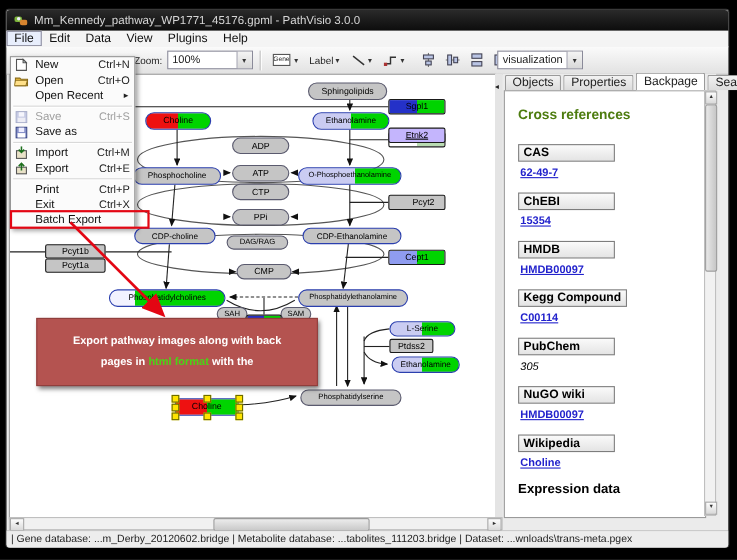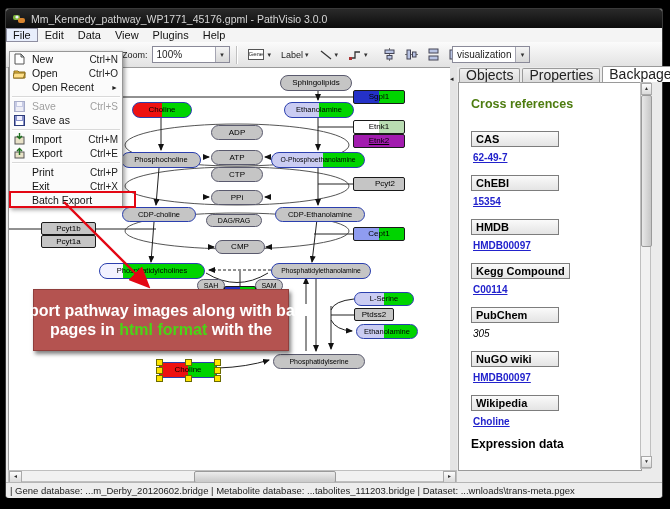--- a/index.html
+++ b/index.html
@@ -39,21 +39,21 @@
   .alignicons{display:flex;align-items:center;gap:9px;margin-left:10px;}
   .alignicons svg{display:block;}
   #viz-combo{position:absolute;left:446px;top:4px;width:72px;}
   
   .canvas{position:absolute;left:2px;top:58px;width:441px;height:403px;background:#fff;
           border:1px solid #9a9a9a;overflow:hidden;}
   .splitter{position:absolute;left:444px;top:58px;width:7px;height:403px;background:#e4e4e4;}
   .splitter::before{content:"◂";position:absolute;top:8px;left:0px;font-size:7px;color:#222;}
   .panel{position:absolute;left:451px;top:58px;width:194px;height:403px;background:#ebebeb;}
   .tabbar{position:absolute;left:0;top:0;width:100%;height:15px;display:flex;align-items:flex-end;}
-  .tab{font-size:14px;padding:1px 6px 1px 6px;background:linear-gradient(#f2f2f2,#dcdcdc);
+  .tab{font-size:11px;padding:1px 6px 1px 6px;background:linear-gradient(#f2f2f2,#dcdcdc);
        border:1px solid #9a9a9a;border-bottom:none;border-radius:2px 2px 0 0;margin-left:2px;color:#222;height:11px;line-height:11px;}
   .tab.active{background:#fff;height:13px;line-height:13px;font-weight:normal;position:relative;z-index:2;}
   .panelbody{position:absolute;left:1px;top:15px;width:182px;height:387px;background:#fff;
              border:1px solid #9a9a9a;overflow:hidden;}
   .vscroll{position:absolute;right:0px;top:15px;width:11px;height:387px;background:#f1f1f1;border:1px solid #bfbfbf;box-sizing:border-box;}
   .vscroll .sbtn{position:absolute;left:0;width:9px;height:10px;background:linear-gradient(#fdfdfd,#d9d9d9);
                  border:1px solid #a9a9a9;font-size:5px;text-align:center;line-height:9px;color:#333;}
   .vscroll .up{top:0;} .vscroll .up::after{content:"▲";}
   .vscroll .down{bottom:0;} .vscroll .down::after{content:"▼";}
   .vscroll .thumb{position:absolute;left:0;top:12px;width:9px;height:150px;
@@ -91,21 +91,21 @@
   .hscroll .right{right:0;} .hscroll .right::after{content:"►";}
   .hscroll .thumb{position:absolute;left:185px;top:0;width:140px;height:10px;
                   background:linear-gradient(#ececec,#c9c9c9);border:1px solid #9a9a9a;border-radius:2px;}
   .statusbar{position:absolute;left:0;top:473px;width:100%;height:15px;background:#ededed;
              border-top:1px solid #b5b5b5;display:flex;align-items:center;border-radius:0 0 3px 3px;}
   .statusbar span{font-size:9.5px;color:#1c1c1c;margin-left:4px;white-space:nowrap;}
   
   #callout{position:absolute;left:33px;top:289px;width:254px;height:60px;background:#b45350;
            border:1px solid #8f3e3c;box-shadow:2px 3px 4px rgba(0,0,0,.5);z-index:45;
            display:flex;flex-direction:column;align-items:center;justify-content:center;}
-  #callout div{font-weight:bold;font-size:16px;color:#fff;line-height:19px;text-align:center;white-space:nowrap;}
+  #callout div{font-weight:bold;font-size:10px;color:#fff;line-height:19px;text-align:center;white-space:nowrap;}
   #callout .grn{color:#4ad416;}
   #overlay{position:absolute;left:0;top:0;z-index:50;pointer-events:none;}
 </style>
 </head>
 <body>
 
 <div id="app">
 
   <div class="titlebar">
     <svg class="appicon" viewBox="0 0 12 12">
@@ -252,21 +252,21 @@
       </div>
       <div class="node" style="left: 344px; top: 22px; width: 52px; height: 14px; border: 1.2px solid rgb(26, 26, 26); border-radius: 2px; background: linear-gradient(to right, rgb(36, 49, 200) 50%, rgb(0, 212, 0) 50%);">
         <span>Sgpl1</span>
       </div>
       <div class="node" style="left: 202px; top: 57px; width: 52px; height: 15px; border: 1.2px solid rgb(90, 90, 110); border-radius: 7.5px; background: rgb(197, 197, 197);">
         <span>ADP</span>
       </div>
       <div class="node" style="left: 344px; top: 52px; width: 52px; height: 14px; border: 1.2px solid rgb(26, 26, 26); border-radius: 2px; background: linear-gradient(to right, rgb(255, 255, 255) 50%, rgb(185, 220, 178) 50%);">
         <span>Etnk1</span>
       </div>
-      <div class="node" style="left: 344px; top: 66px; width: 52px; height: 14px; border: 1.2px solid rgb(26, 26, 26); border-radius: 2px; background: #a21caf; text-decoration: underline;">
+      <div class="node" style="left: 344px; top: 48px; width: 52px; height: 14px; border: 1.2px solid rgb(26, 26, 26); border-radius: 2px; background: #c4b5fd; text-decoration: underline;">
         <span>Etnk2</span>
       </div>
       <div class="node" style="left: 202px; top: 82px; width: 52px; height: 15px; border: 1.2px solid rgb(90, 90, 110); border-radius: 7.5px; background: rgb(197, 197, 197);">
         <span>ATP</span>
       </div>
       <div class="node" style="left: 112px; top: 84px; width: 80px; height: 16px; border: 1.2px solid rgb(43, 63, 174); border-radius: 8px; background: rgb(197, 197, 197);">
         <span style="font-size: 7.5px;">Phosphocholine</span>
       </div>
       <div class="node" style="left: 262px; top: 84px; width: 94px; height: 16px; border: 1.2px solid rgb(43, 63, 174); border-radius: 8px; background: linear-gradient(to right, rgb(202, 204, 242) 55%, rgb(0, 212, 0) 55%);">
         <span style="font-size: 6.8px;">O-Phosphoethanolamine</span>

